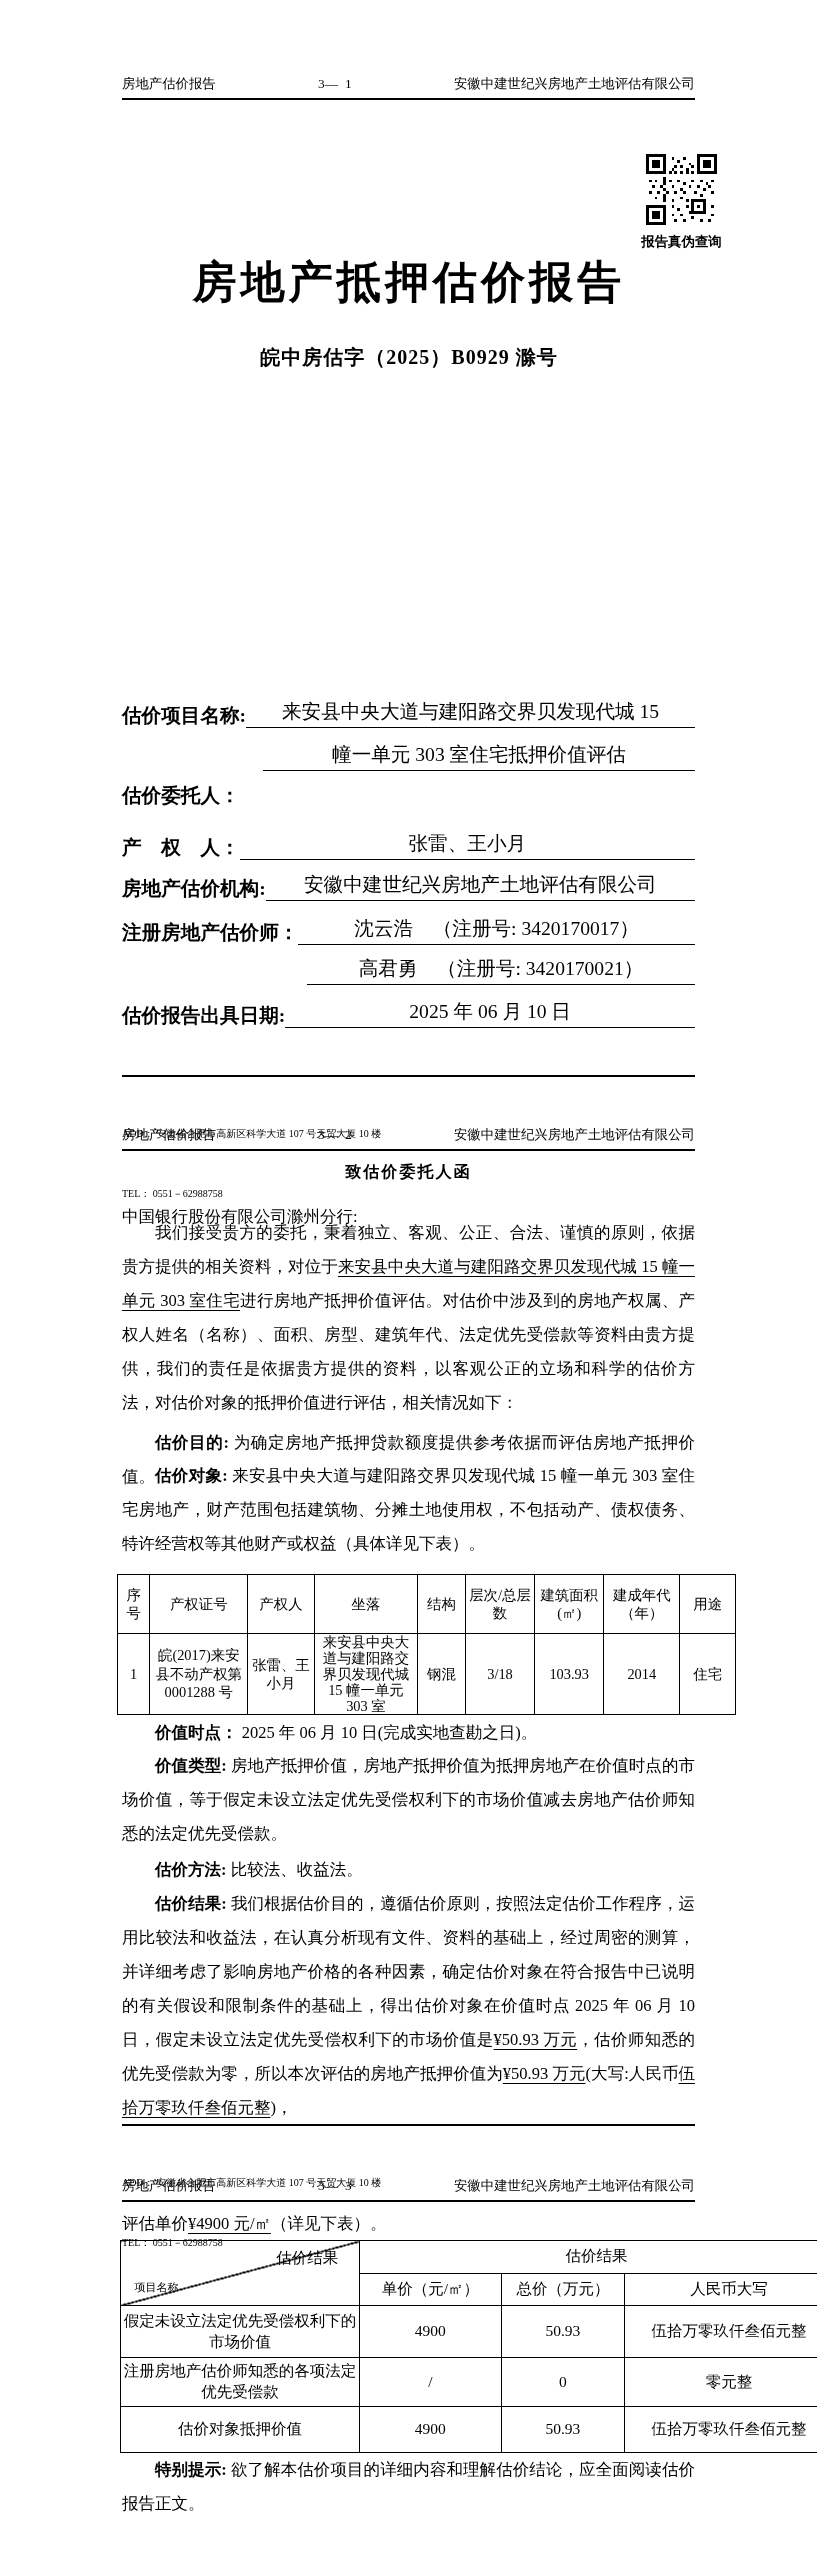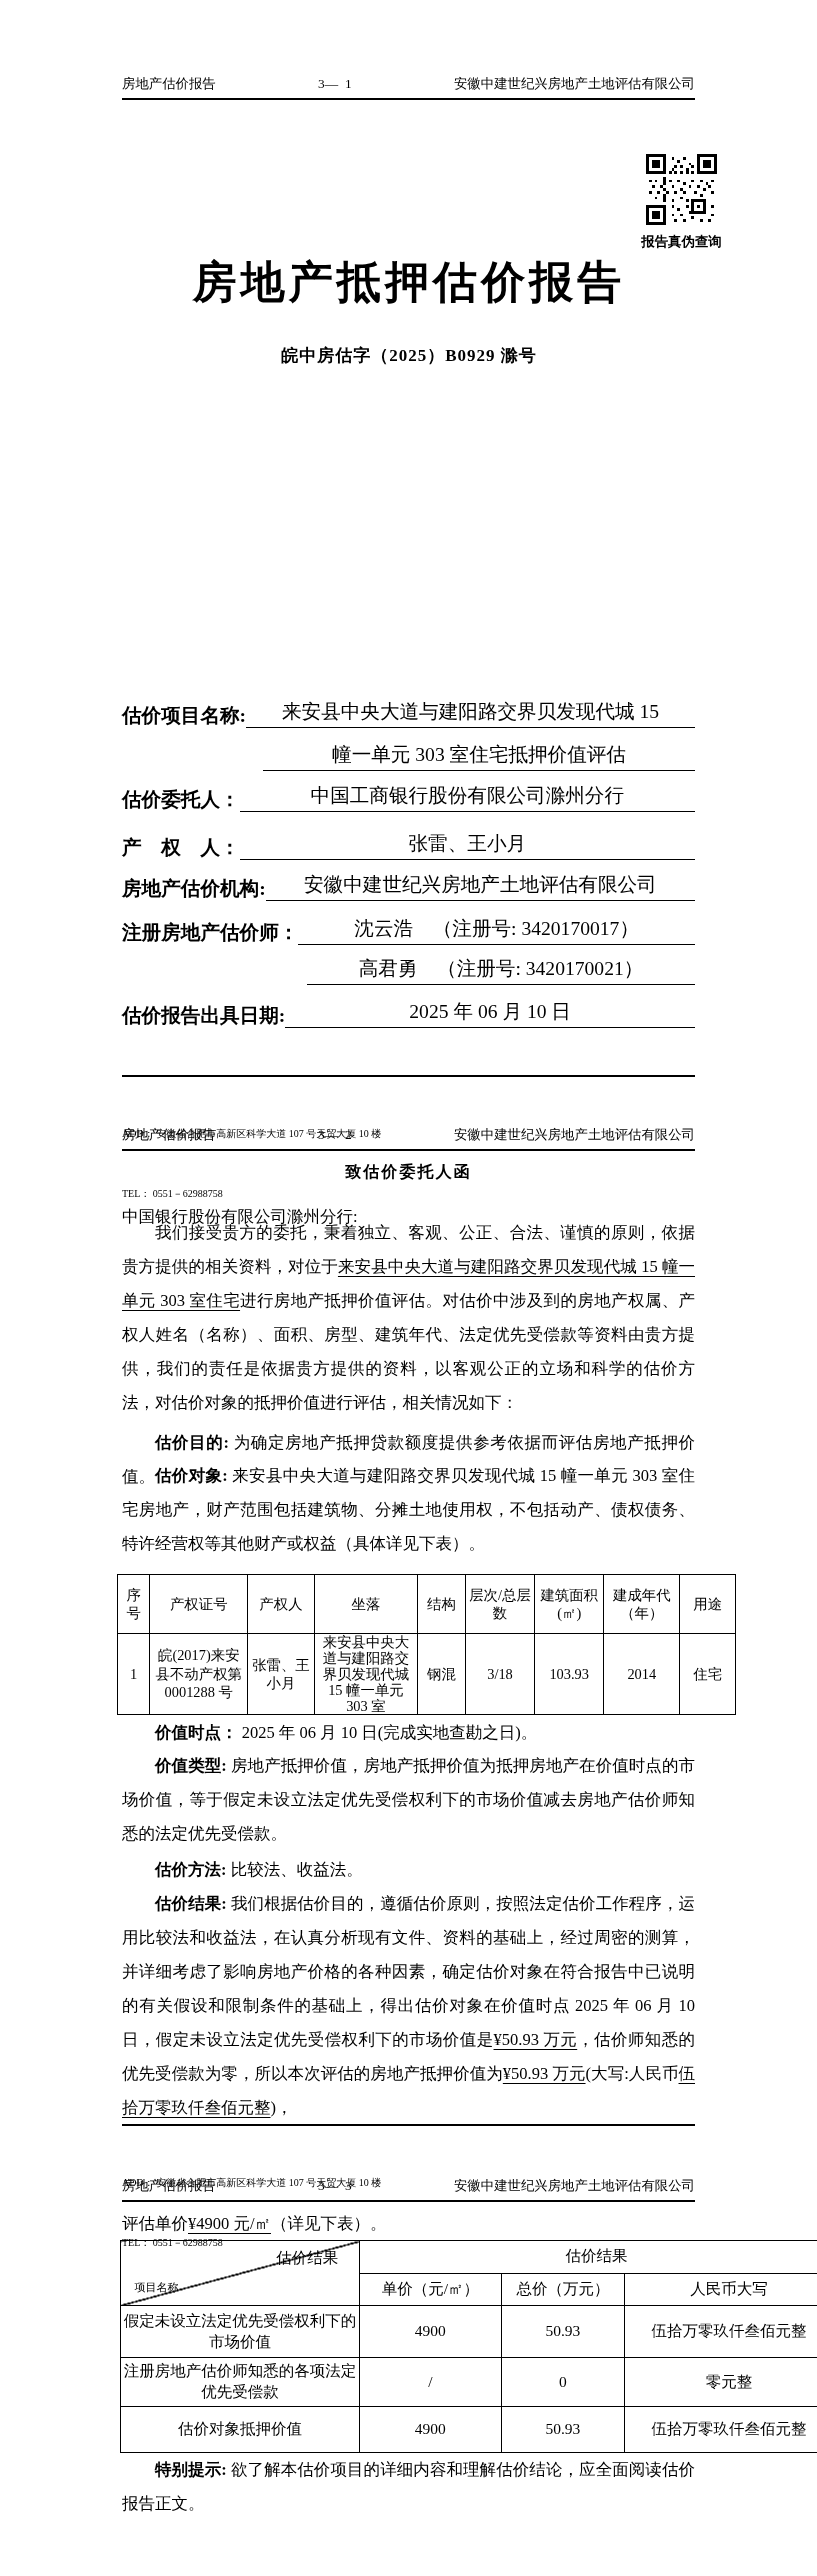--- a/index.html
+++ b/index.html
@@ -24,21 +24,21 @@
   
   .qr{position:absolute;left:646px;top:154px;width:71px;height:71px;}
   .qr-caption{position:absolute;left:630px;top:233px;width:103px;text-align:center;font-size:13.4px;font-weight:bold;}
   
   .report-title{
     position:absolute;left:0;top:253px;width:818px;text-align:center;
     font-size:44px;font-weight:bold;letter-spacing:4.1px;
   }
   .report-no{
     position:absolute;left:0;top:344px;width:818px;text-align:center;
-    font-size:17px;font-weight:bold;letter-spacing:1px;
+    font-size:20px;font-weight:bold;letter-spacing:1px;
   }
   .cover-row{
     position:absolute;left:122px;width:573px;
     display:flex;align-items:flex-end;font-size:19.6px;line-height:25px;
   }
   .cover-row .lbl{font-weight:bold;white-space:pre;}
   .cover-row .spacer{flex:0 0 auto;}
   .cover-row .val{
     flex:1;text-align:center;border-bottom:1.5px solid #000;
     padding-bottom:2.6px;white-space:pre;
@@ -180,21 +180,20 @@
 <div class="cover-row" style="top:699px;">
   <span class="lbl">估价项目名称:</span>
   <span class="val">来安县中央大道与建阳路交界贝发现代城 15</span>
 </div>
 <div class="cover-row" style="top:742px;justify-content:center;">
   <span class="spacer" style="width:141px;"></span>
   <span class="val">幢一单元 303 室住宅抵押价值评估</span>
 </div>
 <div class="cover-row" style="top:783px;">
   <span class="lbl">估价委托人：</span>
-  <span class="val">中国工商银行股份有限公司滁州分行</span>
 </div>
 <div class="cover-row" style="top:831px;">
   <span class="lbl">产　权　人：</span>
   <span class="val">张雷、王小月</span>
 </div>
 <div class="cover-row" style="top:872px;">
   <span class="lbl">房地产估价机构:</span>
   <span class="val">安徽中建世纪兴房地产土地评估有限公司</span>
 </div>
 <div class="cover-row" style="top:916px;">

